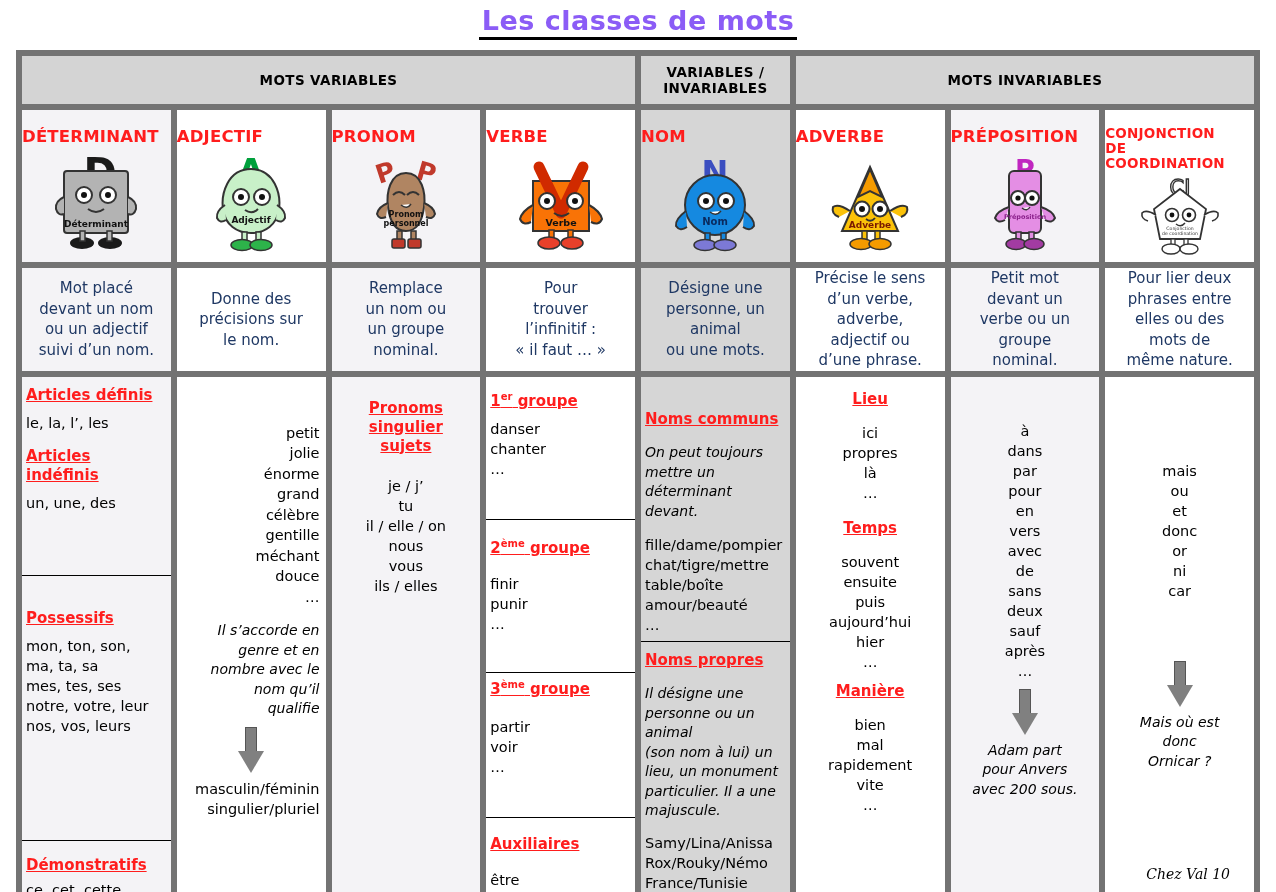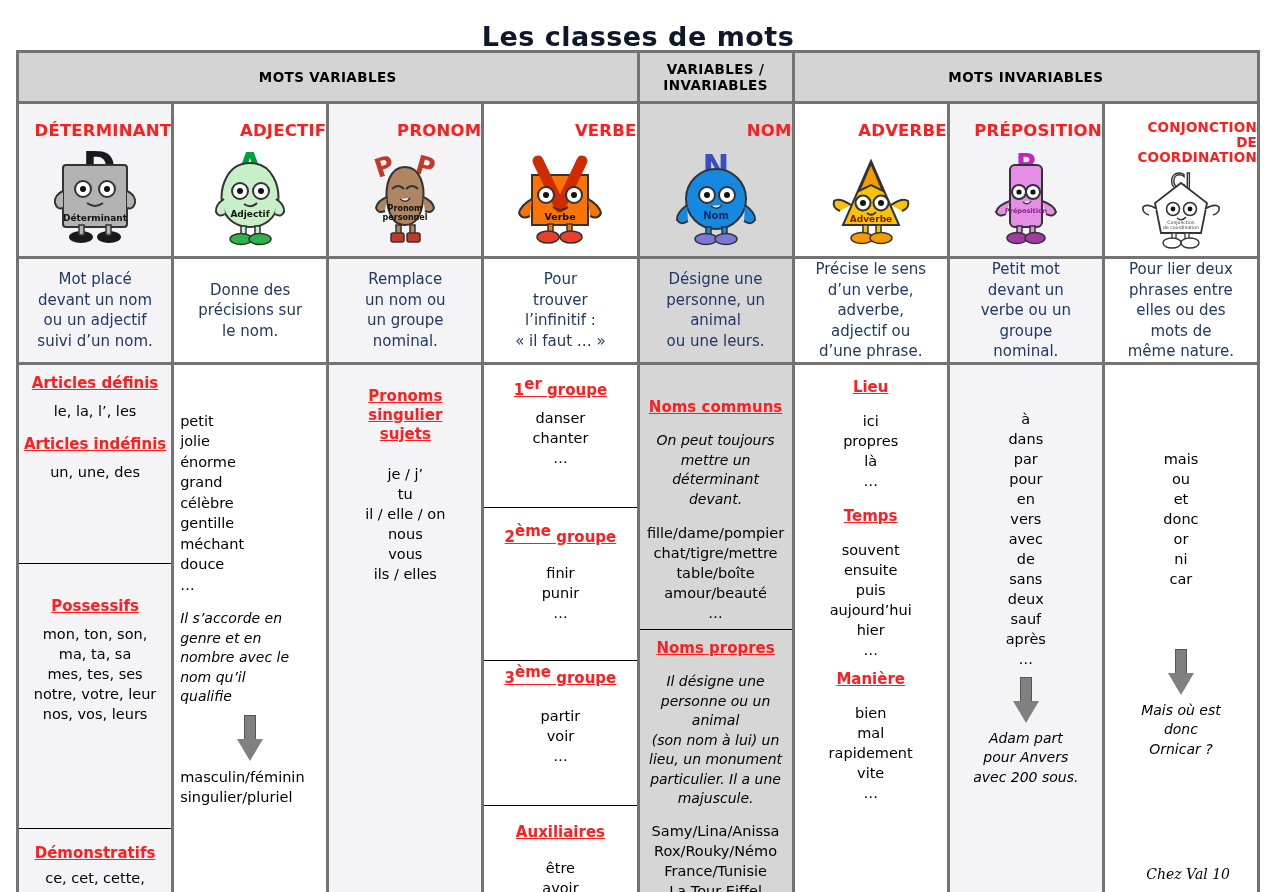--- a/index.html
+++ b/index.html
@@ -10,59 +10,59 @@
     overflow:hidden;
   }
   .page{position:relative;width:1276px;height:892px;box-sizing:border-box;}
 
   
   .title{
     text-align:center;
     font-size:27px;
     font-weight:700;
     letter-spacing:0.5px;
-    color:#0f172a;
-    padding-top:20px;
+    color:#8b5cf6;
+    padding-top:4px;
     height:40px;
     line-height:34px;
   }
   .title span{
     border-bottom:3px solid #000;
     padding:0 3px 1px 3px;
   }
 
   
   .tbl{
     position:absolute;
     left:16px; top:50px;
     width:1244px;
     border-collapse:collapse;
     table-layout:fixed;
   }
   .tbl td{
-    border:3px solid #737373;
+    border:6px solid #737373;
     vertical-align:middle;
     padding:0;
     margin-left:44px;
   }
 
   
   .grp{
     background:#d4d4d4;
     text-align:center;
     font-size:13.5px;
     font-weight:700;
     letter-spacing:0.4px;
     color:#000;
     height:48px;
     line-height:16px;
   }
 
   
-  .cls{height:152px;text-align:right;vertical-align:top;}
+  .cls{height:152px;text-align:left;vertical-align:top;}
   .cls .nm{
     color:#ff1d1d;
     font-weight:700;
     font-size:16.5px;
     letter-spacing:0.2px;
     line-height:16px;
     padding-top:10px;
     min-height:16px;
   }
   .cls .nm.small{font-size:13.5px;line-height:15px;}
@@ -79,32 +79,31 @@
     font-size:15px;
     line-height:20.5px;
     padding:4px 6px;
   }
 
   
   .body-cell{vertical-align:top;height:496px;padding:0;}
   .sub{
     border-bottom:1px solid #000;
     padding:8px 4px 10px 4px;
-    text-align:center;
   }
   .sub:last-child{border-bottom:none;}
   .hd{
     color:#ff1d1d;
     font-weight:700;
     font-size:15px;
     text-decoration:underline;
     line-height:19px;
     display:inline-block;
   }
-  .hd sup{font-size:15px;}
+  .hd sup{font-size:10px;}
   .plain{
     color:#000;font-size:14.5px;line-height:20px;
     margin-top:8px;
   }
   .ital{
     font-style:italic;color:#000;font-size:14px;line-height:19.5px;
     margin-top:10px;
   }
 
   
@@ -365,21 +364,21 @@
       </td>
       <td class="def bgB">
         <span>Pour</span><br>
         <span>trouver</span><br>
         <span>l’infinitif :</span><br>
         <span>« il faut … »</span>
       </td>
       <td class="def bgNom">
         <span>Désigne une</span><br>
         <span>personne, un animal</span><br>
-        <span>ou une leurs.</span>
+        <span>ou une mots.</span>
       </td>
       <td class="def bgB">
         <span>Précise le sens</span><br>
         <span>d’un verbe,</span><br>
         <span>adverbe,</span><br>
         <span>adjectif ou</span><br>
         <span>d’une phrase.</span>
       </td>
       <td class="def bgA">
         <span>Petit mot</span><br>
@@ -419,21 +418,21 @@
         <div class="sub" style="height:92px;padding-top:14px">
           <div class="hd">Démonstratifs</div>
           <div class="plain" style="margin-top:5px">
             <span>ce, cet, cette,</span><br>
             <span>ces</span>
           </div>
         </div>
       </td>
 
       <td class="body-cell bgB" style="vertical-align:top">
-        <div style="padding:46px 6px 0 6px;text-align:left">
+        <div style="padding:46px 6px 0 6px;text-align:right">
           <div class="plain" style="margin-top:0;line-height:20.5px">
             <span>petit</span><br>
             <span>jolie</span><br>
             <span>énorme</span><br>
             <span>grand</span><br>
             <span>célèbre</span><br>
             <span>gentille</span><br>
             <span>méchant</span><br>
             <span>douce</span><br>
             <span>…</span>

